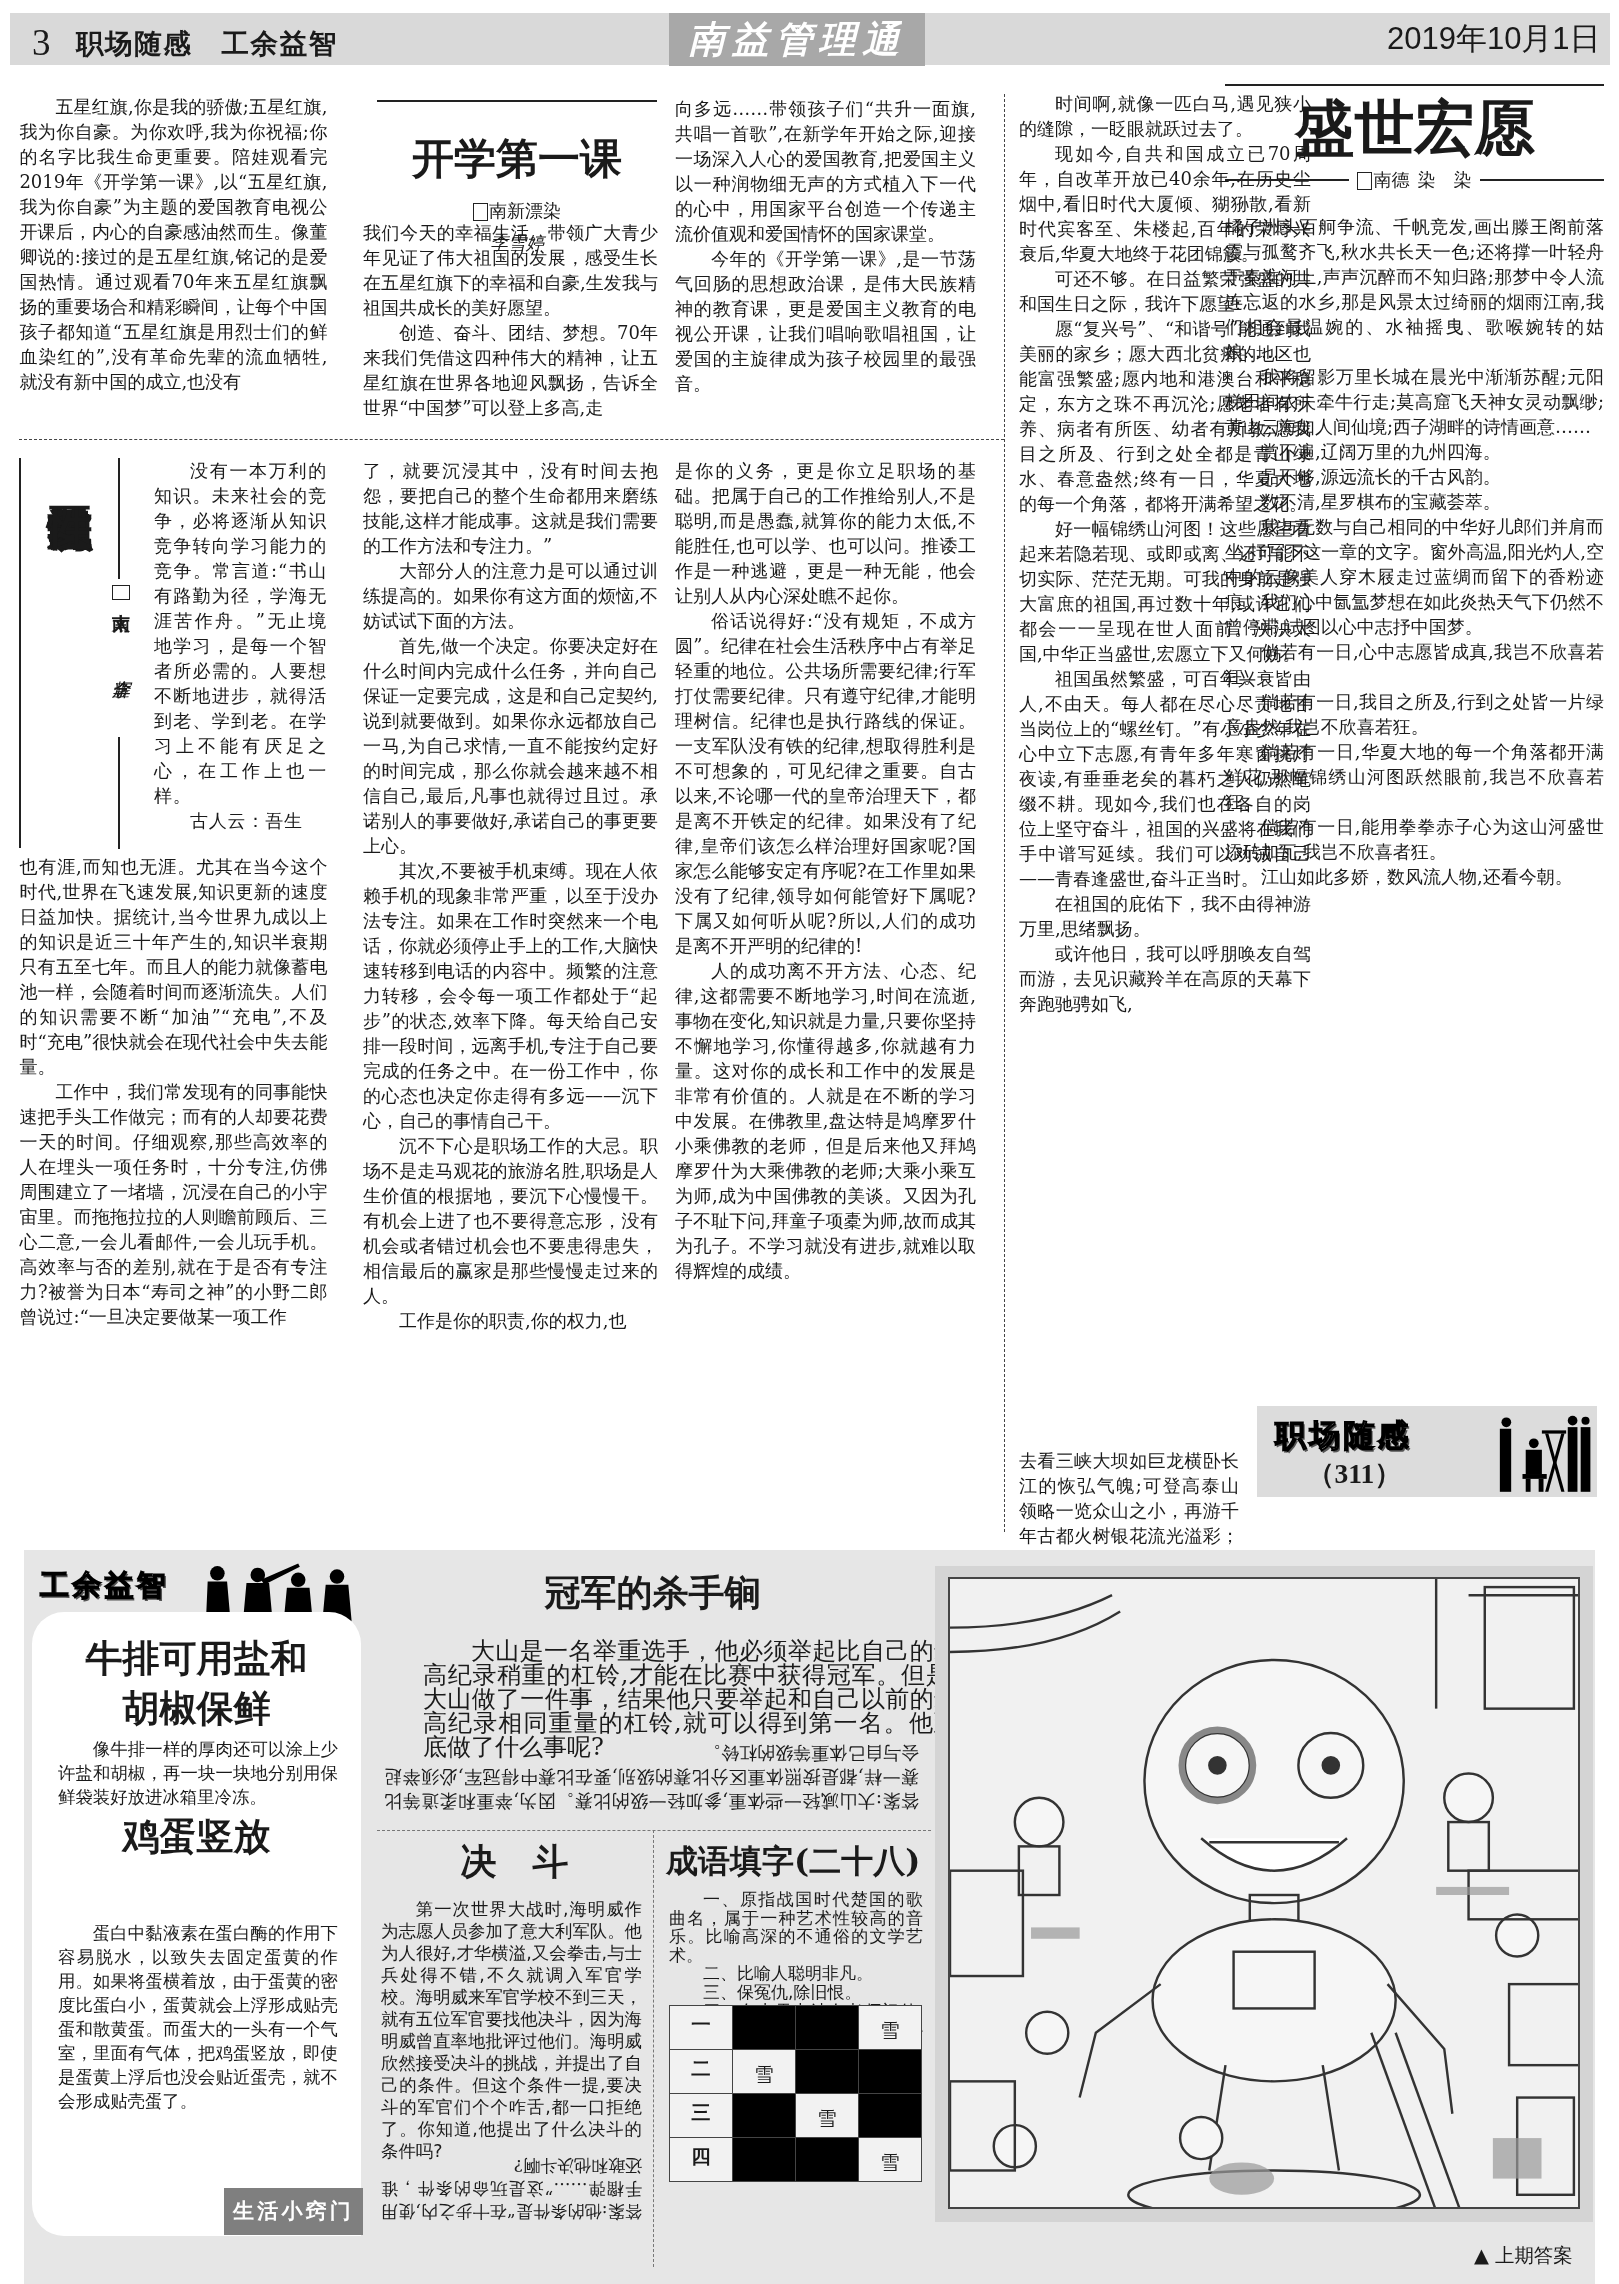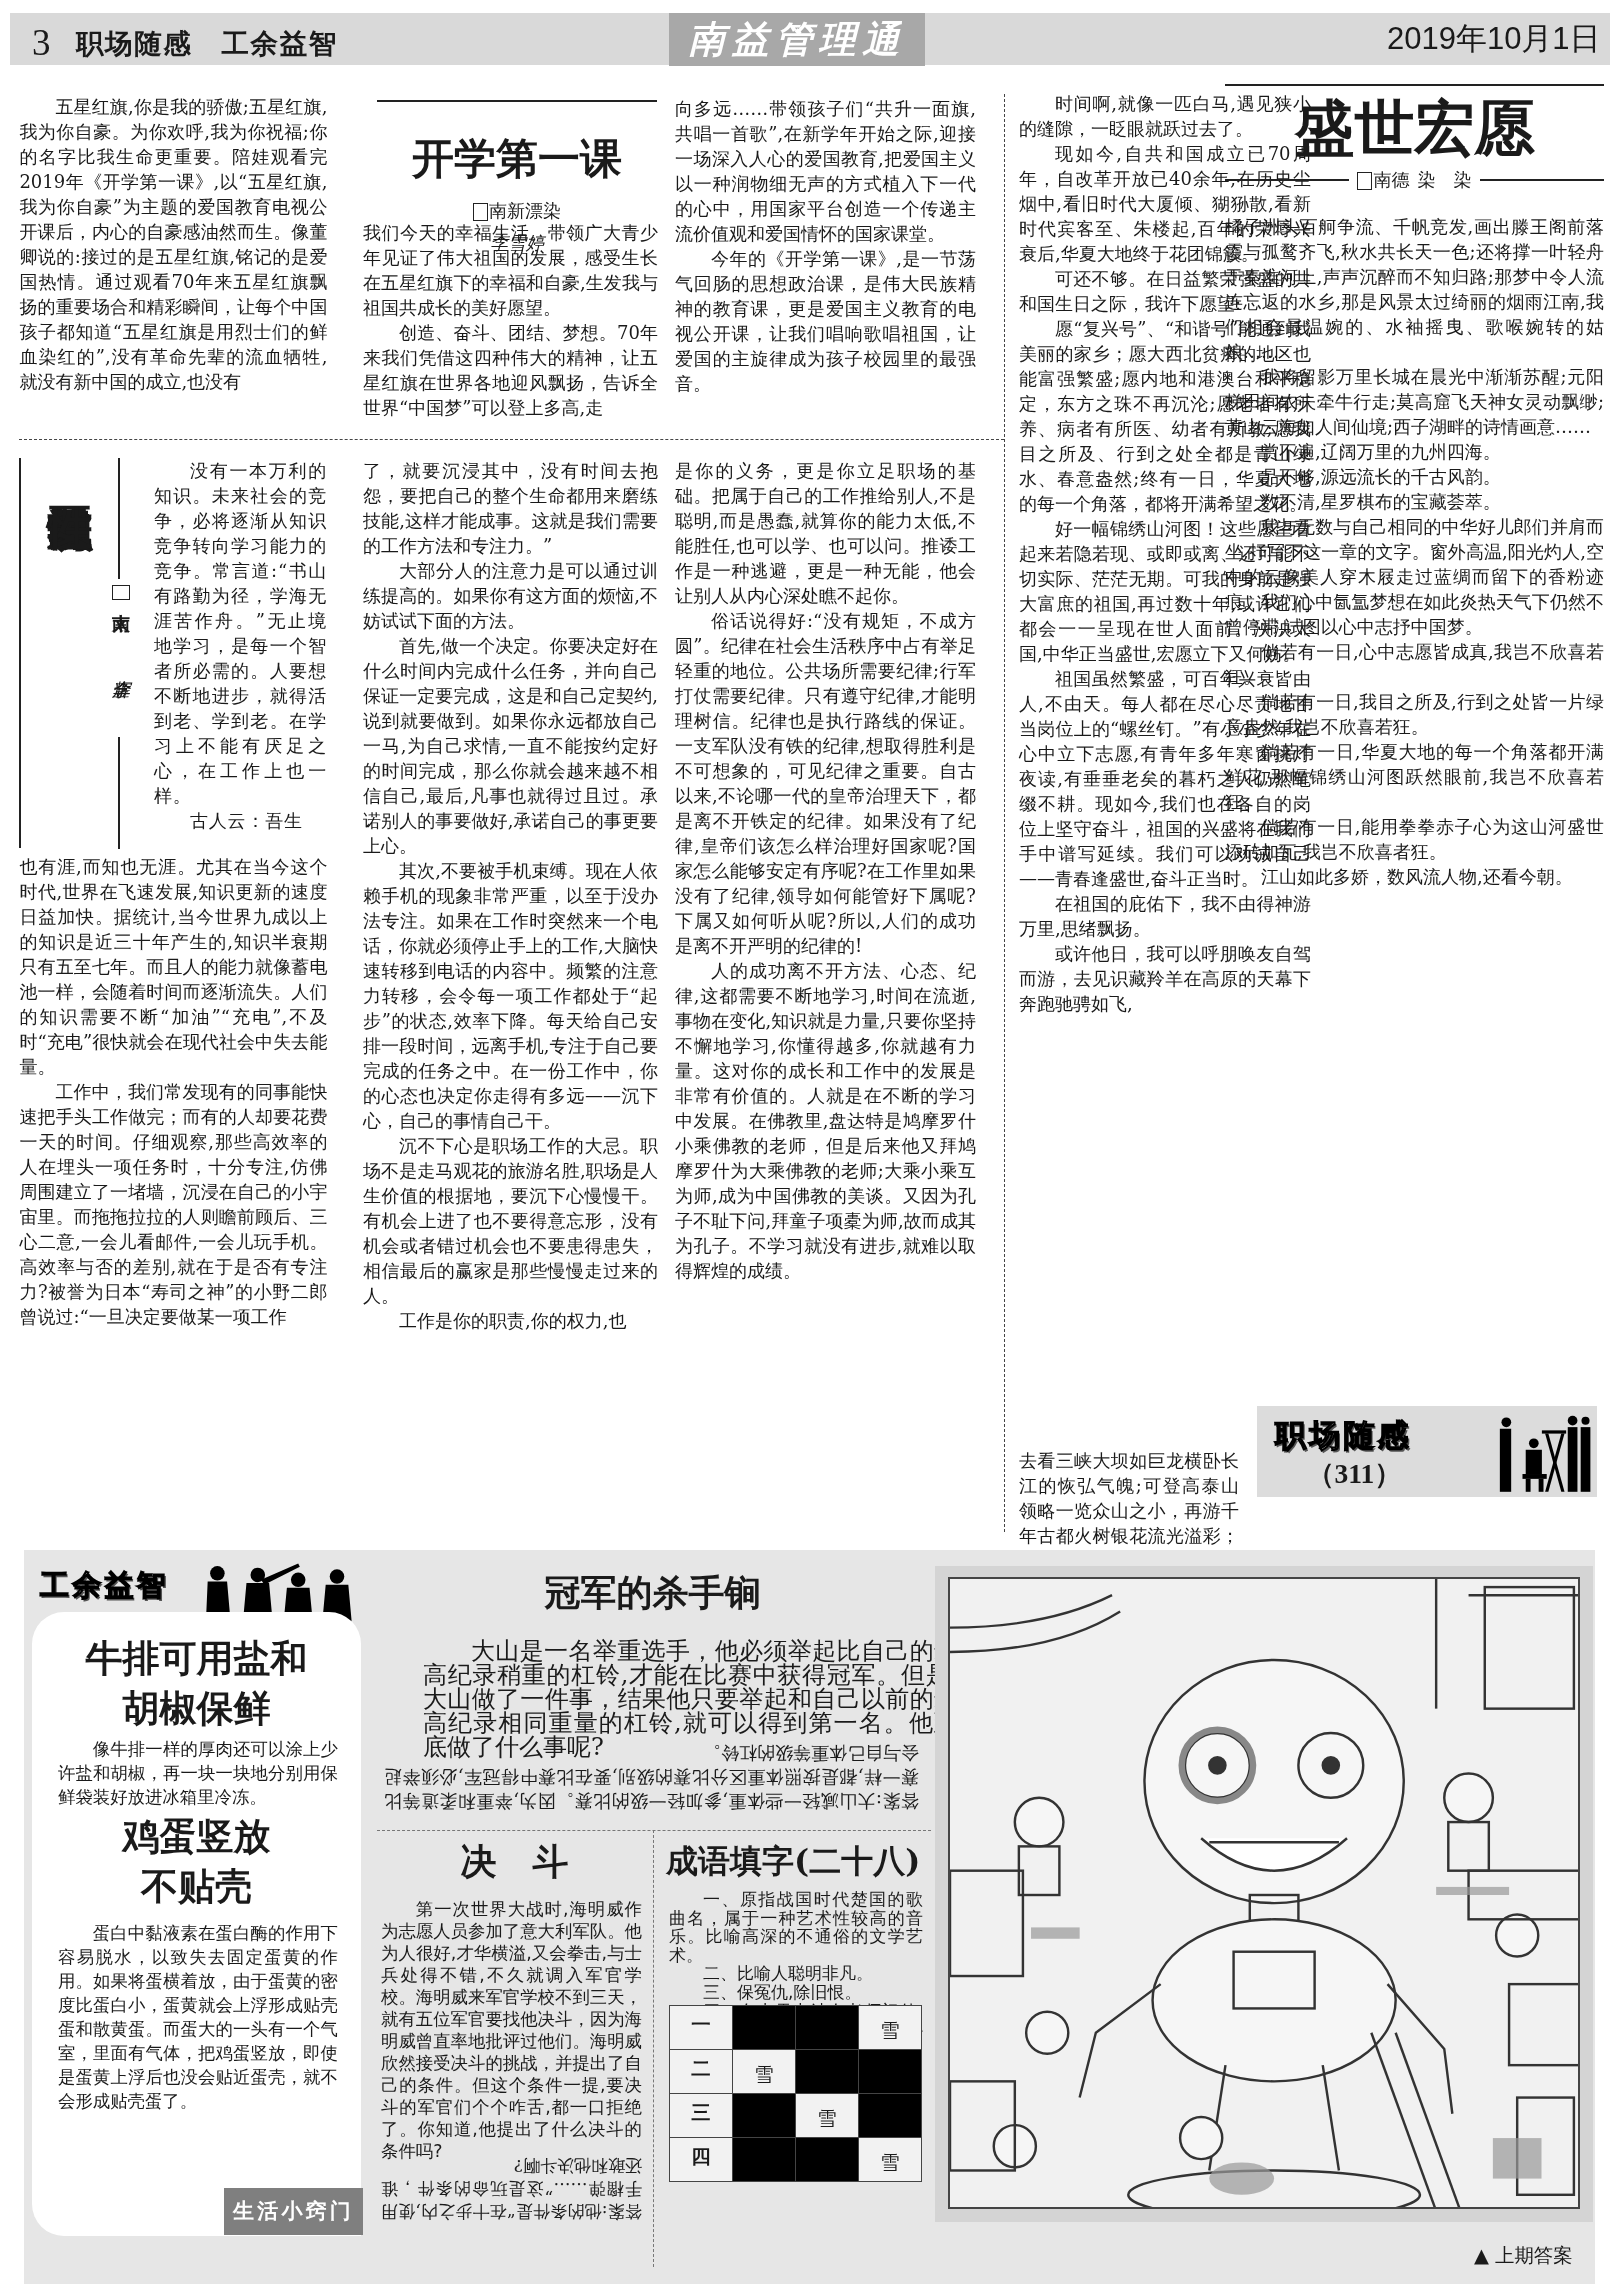--- a/index.html
+++ b/index.html
@@ -273,21 +273,20 @@
 
 <div class="abs title-big" style="left:40px; top:1633px; width:313px; font-size:37px; line-height:50px; top:1633px;">
   <div>牛排可用盐和</div>
   <div>胡椒保鲜</div>
 </div>
 <div class="abs col-text" style="left:58px; top:1737px; width:280px; font-family:'DejaVu Sans',sans-serif; font-size:17.4px; line-height:24px;">
   <p>像牛排一样的厚肉还可以涂上少许盐和胡椒，再一块一块地分别用保鲜袋装好放进冰箱里冷冻。</p>
 </div>
 <div class="abs title-big" style="left:40px; top:1811px; width:313px; font-size:37px; line-height:50px;">
   <div>鸡蛋竖放</div>
-  <div>不贴壳</div>
 </div>
 <div class="abs col-text" style="left:58px; top:1921px; width:280px; font-family:'DejaVu Sans',sans-serif; font-size:17.4px; line-height:24px;">
   <p>蛋白中黏液素在蛋白酶的作用下容易脱水，以致失去固定蛋黄的作用。如果将蛋横着放，由于蛋黄的密度比蛋白小，蛋黄就会上浮形成贴壳蛋和散黄蛋。而蛋大的一头有一个气室，里面有气体，把鸡蛋竖放，即使是蛋黄上浮后也没会贴近蛋壳，就不会形成贴壳蛋了。</p>
 </div>
 <div class="abs tip-tag">生活小窍门</div>
 
 <div class="abs title-big" style="left:381px; top:1568px; width:543px; font-size:36px; line-height:49px;">冠军的杀手锏</div>
 <div class="abs col-text" style="left:384px; top:1639px; width:535px; font-size:24px; line-height:24px;margin-left:39px;">
   <p>大山是一名举重选手，他必须举起比自己的最高纪录稍重的杠铃,才能在比赛中获得冠军。但是,大山做了一件事，结果他只要举起和自己以前的最高纪录相同重量的杠铃,就可以得到第一名。他到底做了什么事呢?</p>
 </div>

